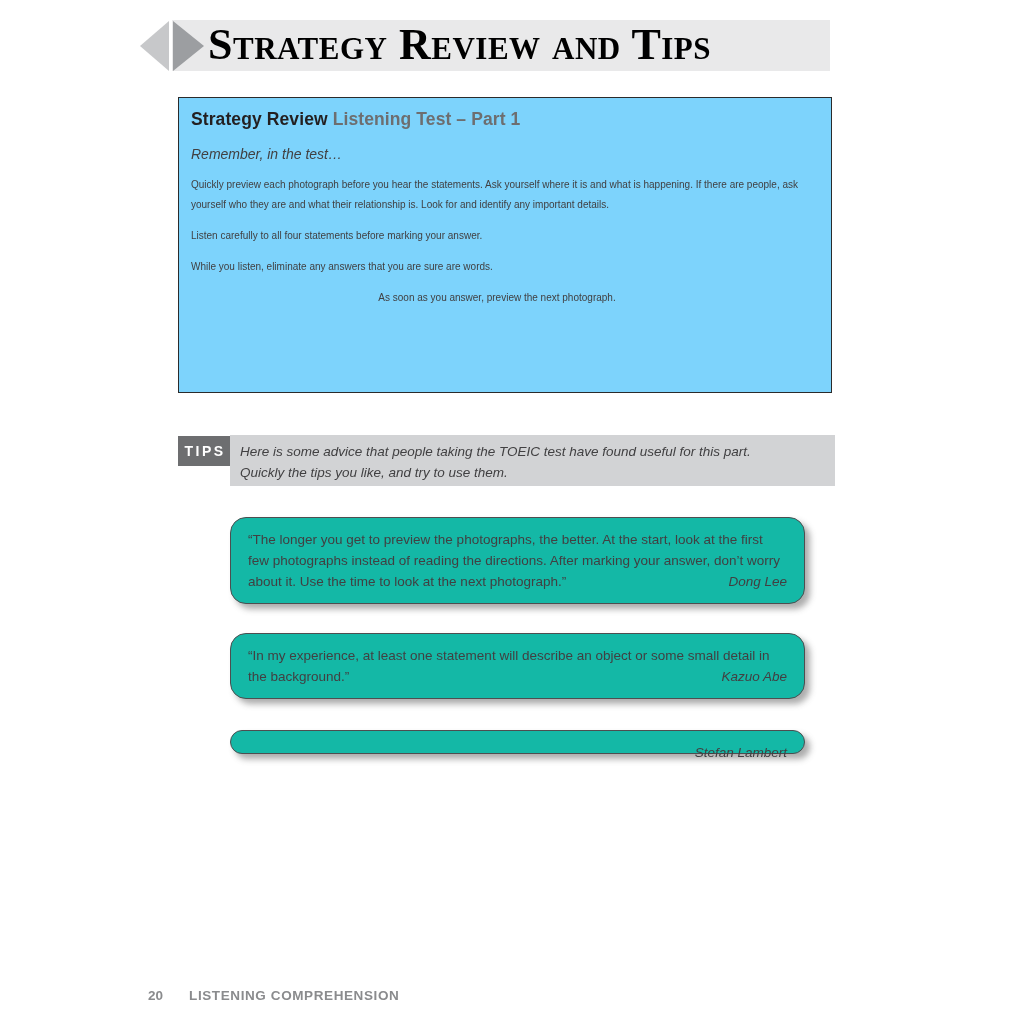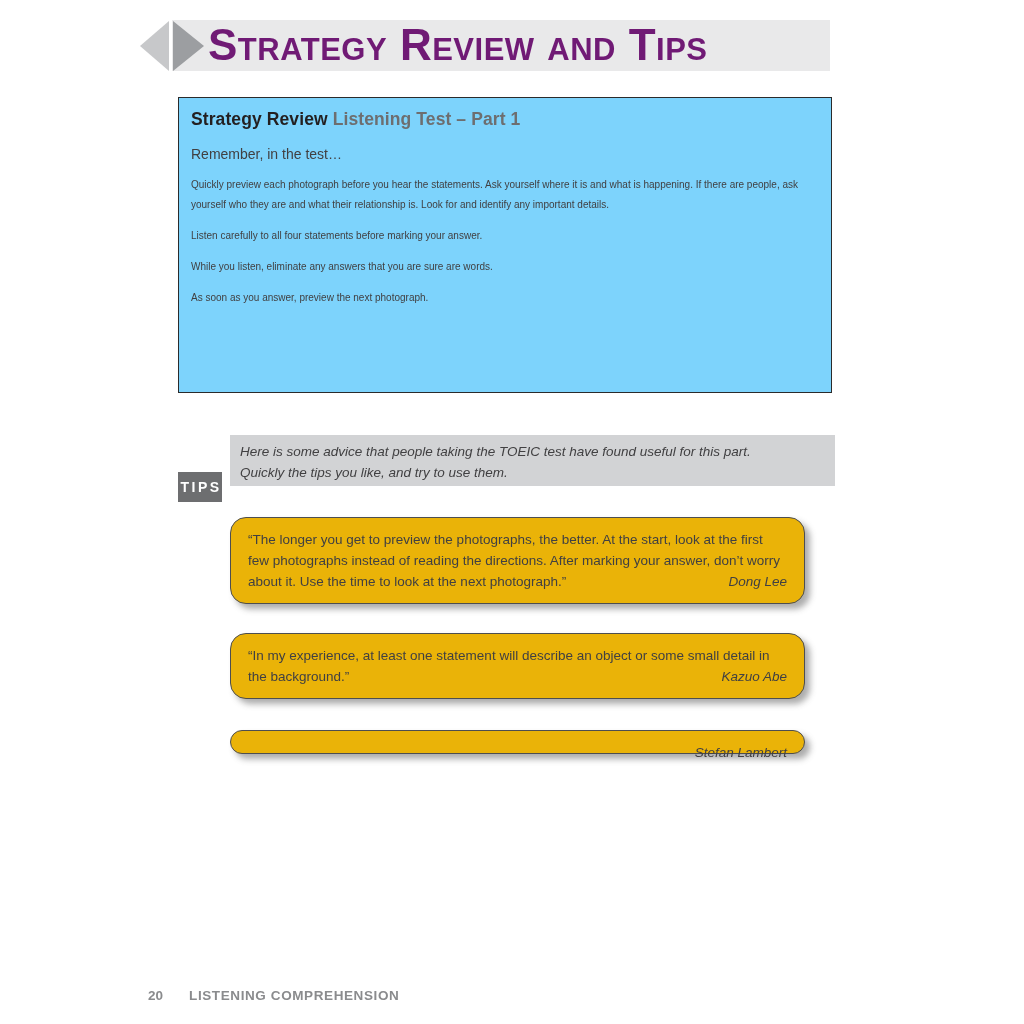--- a/index.html
+++ b/index.html
@@ -16,26 +16,26 @@
     position: absolute;
     left: 172px; top: 20px;
     width: 658px; height: 51px;
     background: #e9e9ea;
   }
   .header-title {
     position: absolute;
     left: 208px; top: 20px;
     height: 51px;
     line-height: 50px;
-    font-family: Liberation Sans, sans-serif;
+    font-family: Liberation Serif, serif;
     font-variant: small-caps;
     font-weight: bold;
     font-size: 44px;
     letter-spacing: 0.5px;
-    color: #701a75;
+    color: #000000;
     white-space: nowrap;
   }
   .tri-left {
     position: absolute;
     left: 140px; top: 21px;
     width: 0; height: 0;
     border-right: 29px solid #c7c8ca;
     border-top: 25px solid transparent;
     border-bottom: 25px solid transparent;
   }
@@ -59,75 +59,75 @@
   }
   .strategy-heading {
     font-size: 17.5px;
     font-weight: bold;
     margin-bottom: 14px;
     letter-spacing: 0.1px;
   }
   .strategy-heading .t-bold { color: #231f20; }
   .strategy-heading .t-rest { color: #6d6e70; }
   .strategy-intro {
+    font-style: italic;
     font-size: 14px;
     line-height: 20px;
     margin-bottom: 11px;
     color: #414042;
   }
   .strategy-box p.s-para {
     font-size: 10px;
     line-height: 20px;
     margin-bottom: 11px;
     max-width: 612px;
     color: #414042;
   }
-  .strategy-box p.s-para:last-child { margin-bottom: 16px; }
+  .strategy-box p.s-para:last-child { margin-bottom: 16px; text-align: center; }
 
   
   .tips-banner {
     position: absolute;
     left: 230px; top: 435px;
     width: 605px; height: 51px;
     background: #d2d3d5;
   }
   .tips-label {
     position: absolute;
     left: 178px; top: 436px;
-    width: 44px; height: 30px;
+    width: 52px; height: 30px;
     background: #6d6e70;
     color: #ffffff;
     font-weight: bold;
     font-size: 14px;
     letter-spacing: 2.5px;
     text-align: center;
     line-height: 30px;
     padding-left: 2px;
-    margin-top: 36px;
   }
   .tips-intro {
     position: absolute;
     left: 240px; top: 441px;
     width: 555px;
     font-style: italic;
     font-size: 13.5px;
     line-height: 21px;
     color: #414042;
   }
 
   
   .tips-list {
     position: absolute;
     left: 230px; top: 517px;
     width: 575px;
   }
   .tip-bubble {
     border: 1px solid #4d4e50;
     border-radius: 16px;
-    background: #eab308;
+    background: #14b8a6;
     box-shadow: 5px 5px 6px rgba(70,70,70,0.45);
     padding: 11px 17px;
     margin-bottom: 29px;
   }
   .tip-bubble.b2, .tip-bubble.b3 { margin-bottom: 31px; }
   .tip-text {
     font-size: 13.5px;
     line-height: 21px;
     color: #414042;
   }

